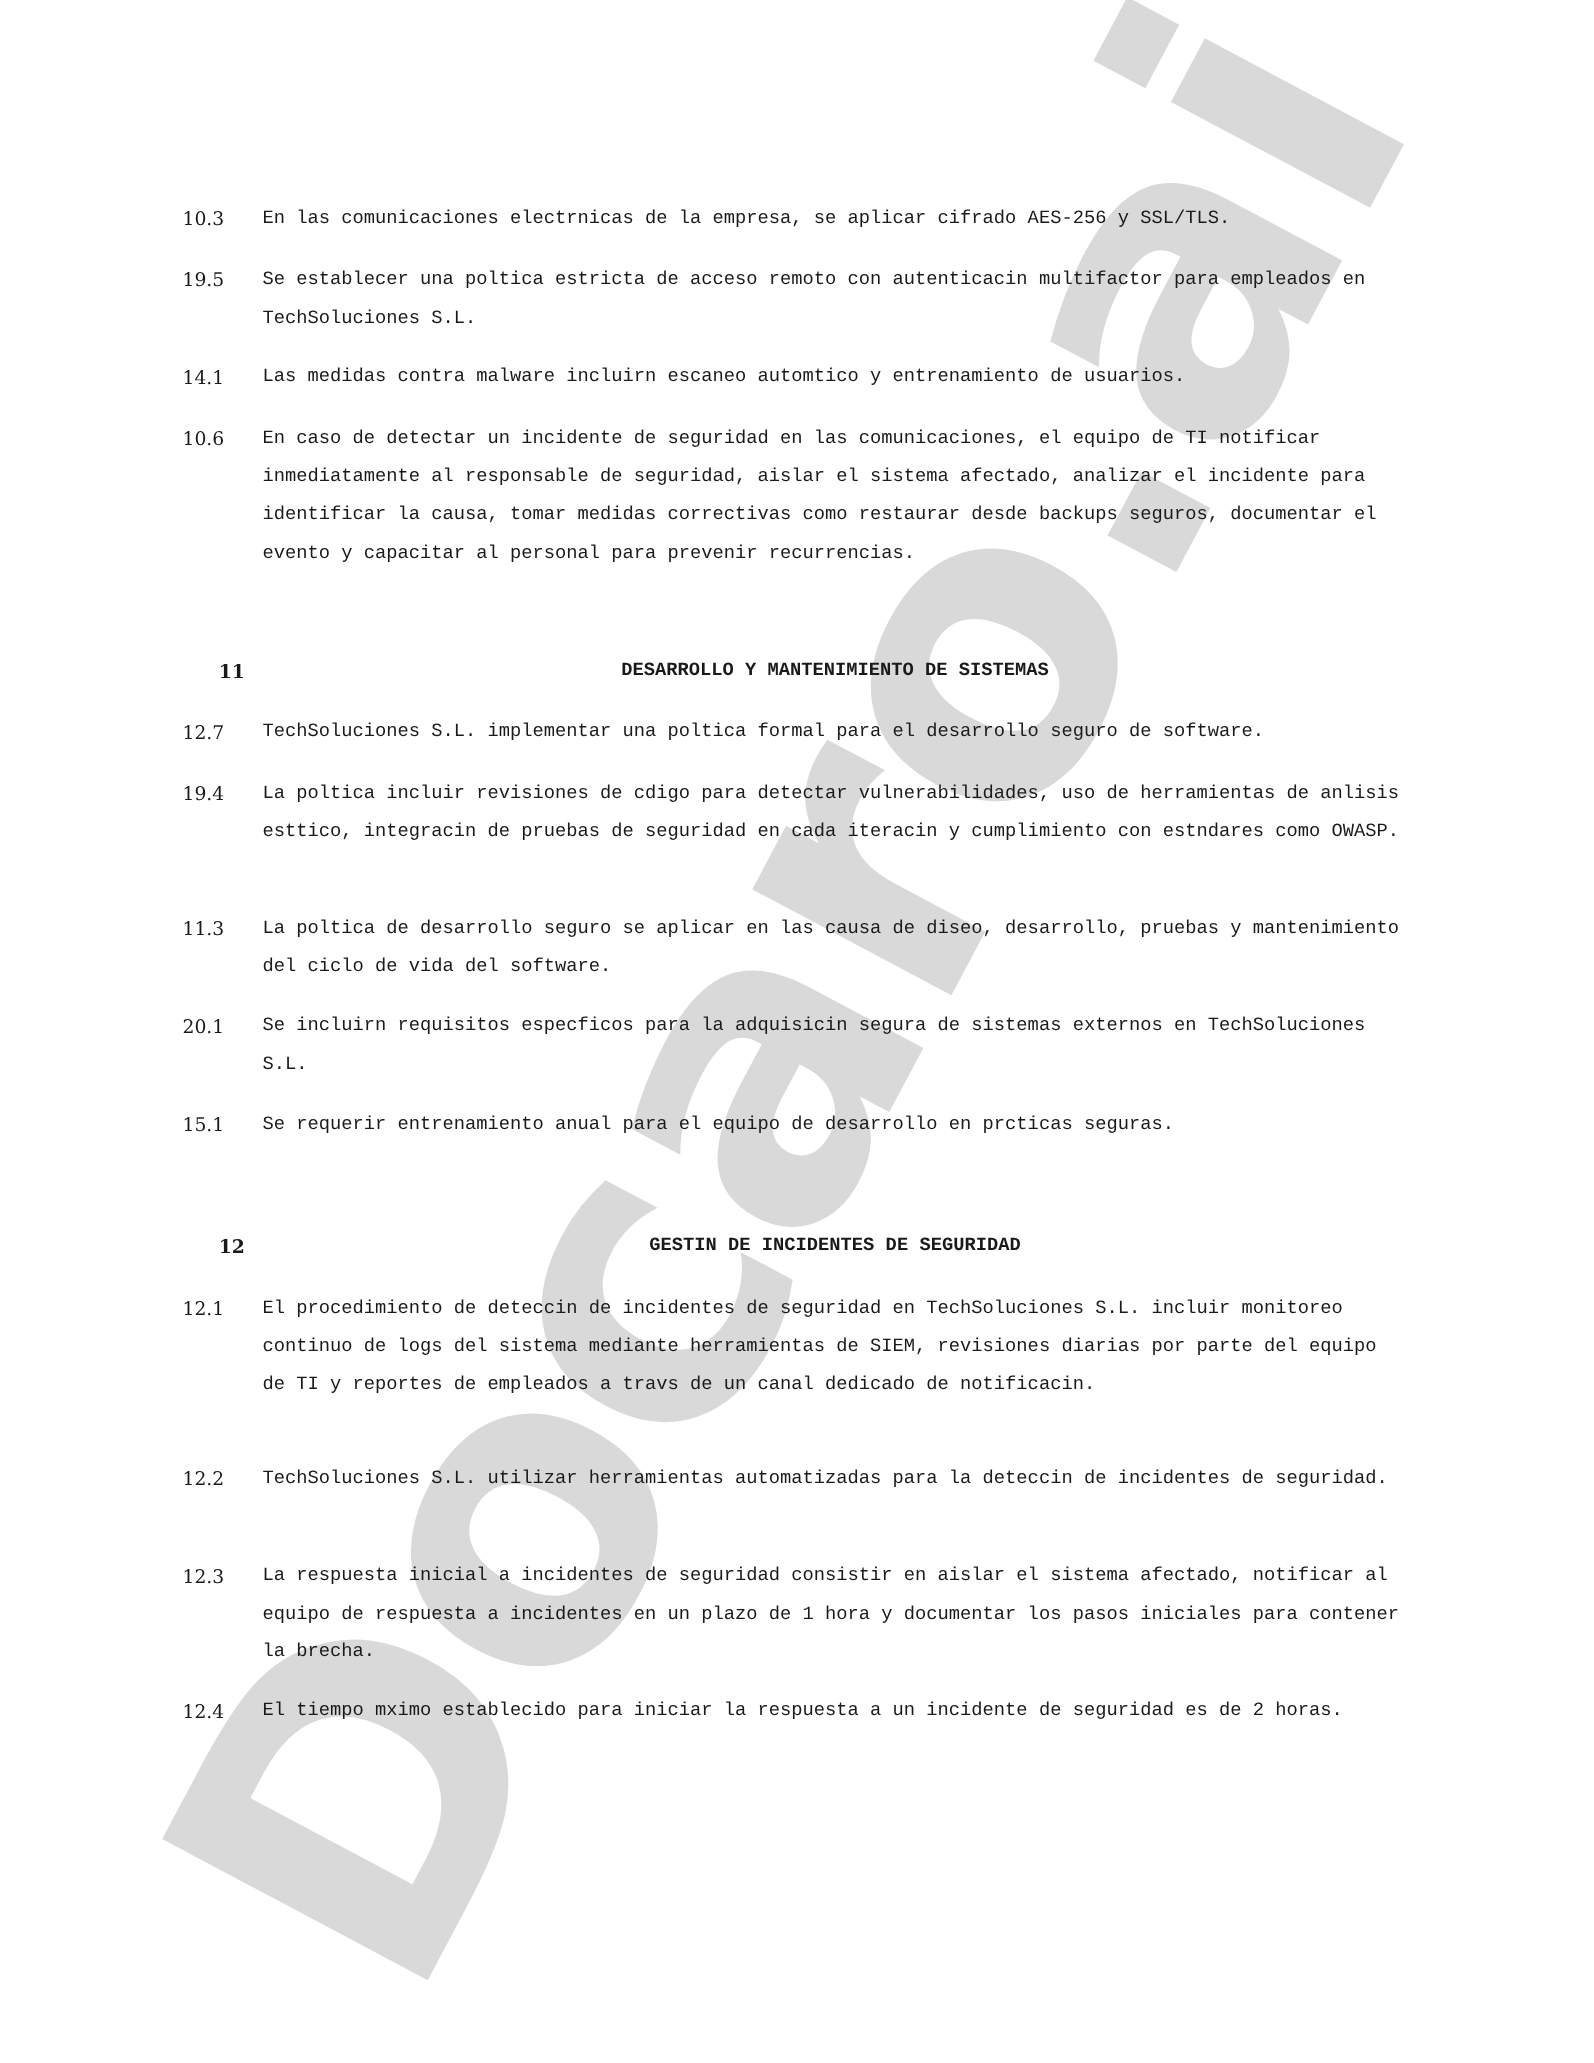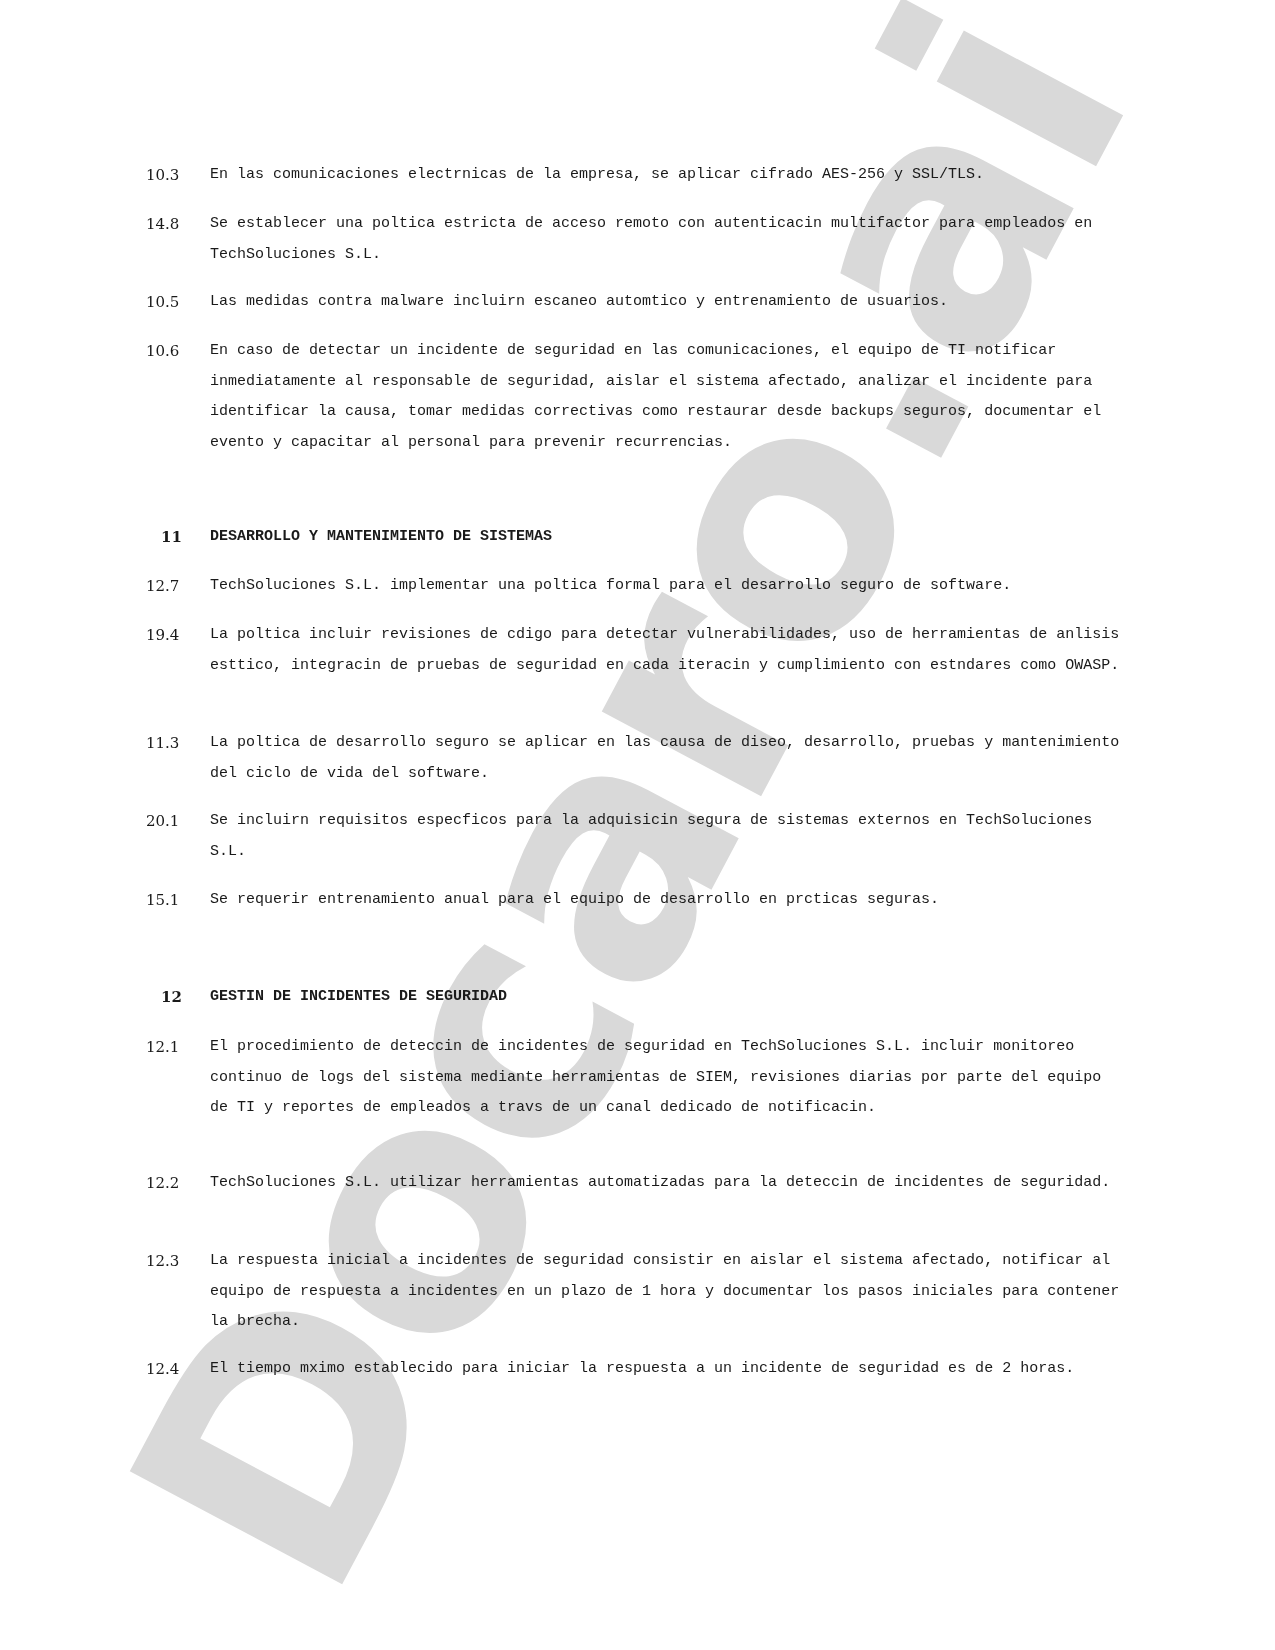--- a/index.html
+++ b/index.html
@@ -8,41 +8,41 @@
   .watermark { position:absolute; left:130px; top:300px; width:1000px; height:1000px;
                pointer-events:none; z-index:0; }
   .watermark span { position:absolute; left:50%; top:50%;
     transform:translate(-50%,-50%) rotate(-62deg);
     font-family:"DejaVu Sans", sans-serif; font-weight:bold; font-size:330px;
     color:#d9d9d9; white-space:nowrap; letter-spacing:-6px; }
   .content { position:absolute; left:0; top:0; width:1275px; z-index:1; }
   .row { position:absolute; left:146px; width:980px; display:flex; font-size:15px; line-height:30.5px; }
   .num { width:64px; flex:none; }
   .txt { flex:1;font-family:Liberation Mono, monospace; }
-  .heading { font-weight:bold; }
+  .heading { font-weight:bold;text-align:center; }
   .heading .num { padding-left:15px; width:49px; }
 </style>
 </head>
 <body>
 
 <div class="watermark">
   <span>Docaro.ai</span>
 </div>
 
 <div class="content">
   <div class="row" style="top:160px">
     <span class="num">10.3</span>
     <span class="txt">En las comunicaciones electrnicas de la empresa, se aplicar cifrado AES-256 y SSL/TLS.</span>
   </div>
   <div class="row" style="top:209px">
-    <span class="num">14.8</span>
+    <span class="num">19.5</span>
     <span class="txt">Se establecer una poltica estricta de acceso remoto con autenticacin multifactor para empleados en TechSoluciones S.L.</span>
   </div>
   <div class="row" style="top:287px">
-    <span class="num">10.5</span>
+    <span class="num">14.1</span>
     <span class="txt">Las medidas contra malware incluirn escaneo automtico y entrenamiento de usuarios.</span>
   </div>
   <div class="row" style="top:336px">
     <span class="num">10.6</span>
     <span class="txt">En caso de detectar un incidente de seguridad en las comunicaciones, el equipo de TI notificar inmediatamente al responsable de seguridad, aislar el sistema afectado, analizar el incidente para identificar la causa, tomar medidas correctivas como restaurar desde backups seguros, documentar el evento y capacitar al personal para prevenir recurrencias.</span>
   </div>
 
   <div class="row heading" style="top:522px">
     <span class="num">11</span>
     <span class="txt">DESARROLLO Y MANTENIMIENTO DE SISTEMAS</span>

